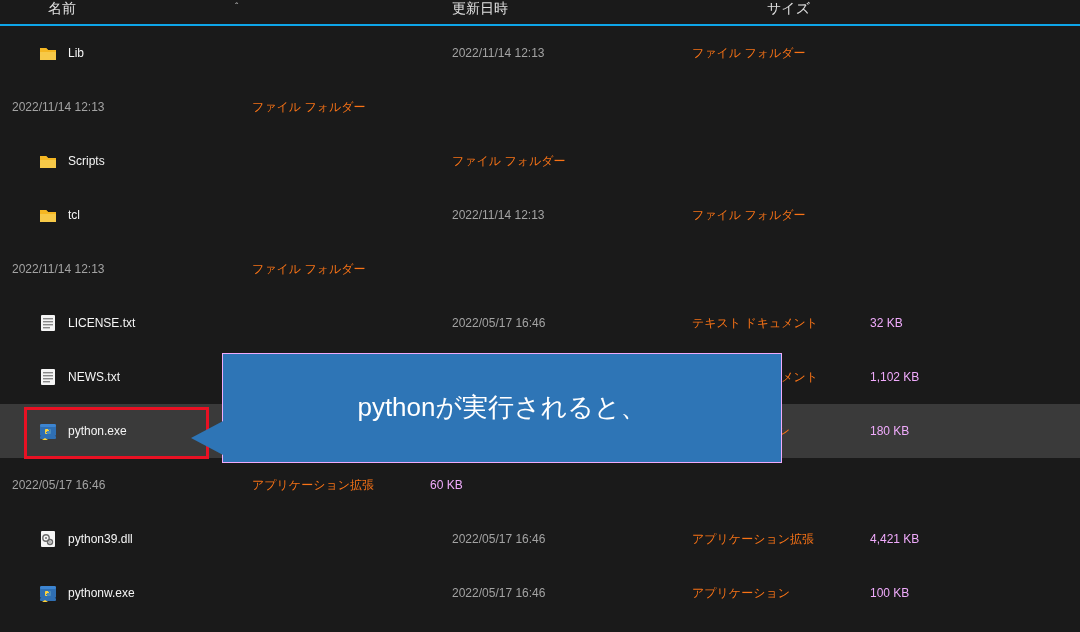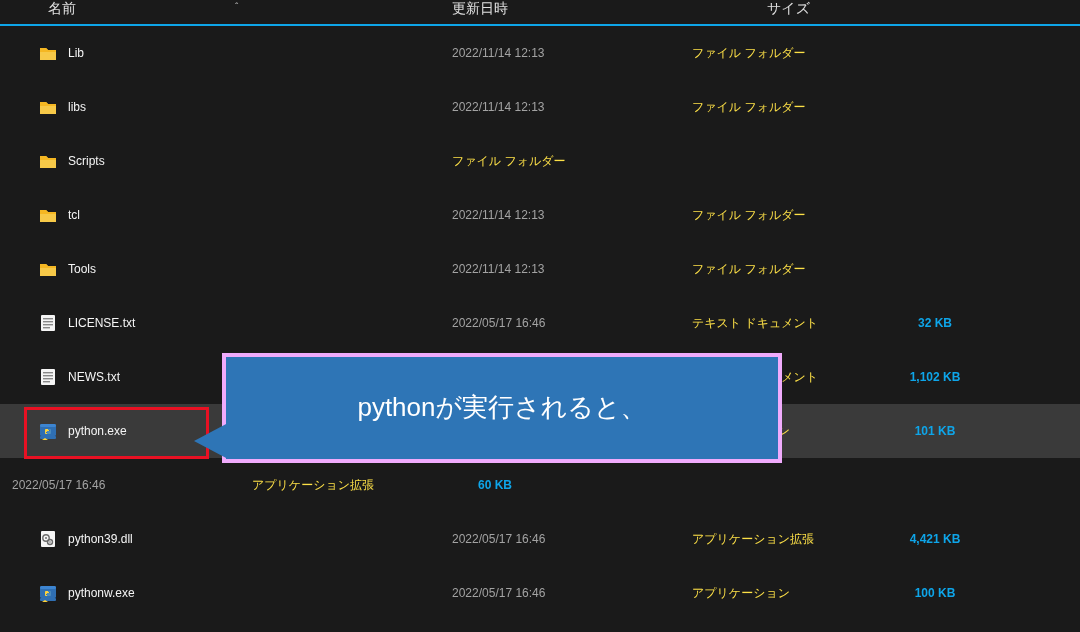--- a/index.html
+++ b/index.html
@@ -44,22 +44,22 @@
     color: #f5f5f5;
   }
   .row .cell-name {
     width: 440px;
     padding-left: 38px;
     display: flex;
     align-items: center;
     gap: 10px;
   }
   .row .cell-date { width: 240px; padding-left: 12px; color:#a3a3a3;}
-  .row .cell-type { width: 190px; padding-left: 12px; color:#fde047;}
-  .row .cell-size { width: 160px; padding-right: 30px; text-align: center; color:#0ea5e9;font-weight:bold;}
+  .row .cell-type { width: 190px; padding-left: 12px; color:#f97316;}
+  .row .cell-size { width: 160px; padding-right: 30px; text-align: left; color:#f0abfc;}
 
   .row.selected {
     background: #3a3a3a;
   }
 
   
   .icon {
     width: 20px; height: 20px;
     display: inline-flex;
     align-items: center;
@@ -81,21 +81,21 @@
   }
 
   
   .callout {
     position: absolute;
     left: 222px;
     top: 353px;
     width: 560px;
     height: 110px;
     background: #2e75b6;
-    border: 4px solid #f0abfc;
+    border: 1px solid #f0abfc;
     color: #ffffff;
     font-size: 26px;
     line-height: 1.45;
     display: flex;
     align-items: center;
     justify-content: center;
     text-align: center;
     z-index: 6;
     padding: 8px 14px;
   }
@@ -131,66 +131,50 @@
               <use href="#ico-folder"></use>
             </svg>
           </span>
           <span>Lib</span>
         </div>
         <div class="cell-date">2022/11/14 12:13</div>
         <div class="cell-type">ファイル フォルダー</div>
         <div class="cell-size"></div>
       </div>
       <div class="row">
+        <div class="cell-date">2022/11/14 12:13</div>
+        <div class="cell-type">ファイル フォルダー</div>
+        <div class="cell-size"></div>
+      </div>
+      <div class="row">
         <div class="cell-name">
           <span class="icon">
             <svg viewBox="0 0 20 20">
               <use href="#ico-folder"></use>
             </svg>
           </span>
-          <span>libs</span>
-        </div>
-        <div class="cell-date">2022/11/14 12:13</div>
+          <span>Scripts</span>
+        </div>
         <div class="cell-type">ファイル フォルダー</div>
         <div class="cell-size"></div>
       </div>
       <div class="row">
         <div class="cell-name">
           <span class="icon">
             <svg viewBox="0 0 20 20">
               <use href="#ico-folder"></use>
             </svg>
           </span>
-          <span>Scripts</span>
-        </div>
-        <div class="cell-type">ファイル フォルダー</div>
-        <div class="cell-size"></div>
-      </div>
-      <div class="row">
-        <div class="cell-name">
-          <span class="icon">
-            <svg viewBox="0 0 20 20">
-              <use href="#ico-folder"></use>
-            </svg>
-          </span>
           <span>tcl</span>
         </div>
         <div class="cell-date">2022/11/14 12:13</div>
         <div class="cell-type">ファイル フォルダー</div>
         <div class="cell-size"></div>
       </div>
       <div class="row">
-        <div class="cell-name">
-          <span class="icon">
-            <svg viewBox="0 0 20 20">
-              <use href="#ico-folder"></use>
-            </svg>
-          </span>
-          <span>Tools</span>
-        </div>
         <div class="cell-date">2022/11/14 12:13</div>
         <div class="cell-type">ファイル フォルダー</div>
         <div class="cell-size"></div>
       </div>
       <div class="row">
         <div class="cell-name">
           <span class="icon">
             <svg viewBox="0 0 20 20">
               <use href="#ico-txt"></use>
             </svg>
@@ -218,21 +202,21 @@
         <div class="cell-name">
           <span class="icon">
             <svg viewBox="0 0 20 20">
               <use href="#ico-pyexe"></use>
             </svg>
           </span>
           <span>python.exe</span>
         </div>
         <div class="cell-date">2022/05/17 16:46</div>
         <div class="cell-type">アプリケーション</div>
-        <div class="cell-size">101 KB</div>
+        <div class="cell-size">180 KB</div>
       </div>
       <div class="row">
         <div class="cell-date">2022/05/17 16:46</div>
         <div class="cell-type">アプリケーション拡張</div>
         <div class="cell-size">60 KB</div>
       </div>
       <div class="row">
         <div class="cell-name">
           <span class="icon">
             <svg viewBox="0 0 20 20">

